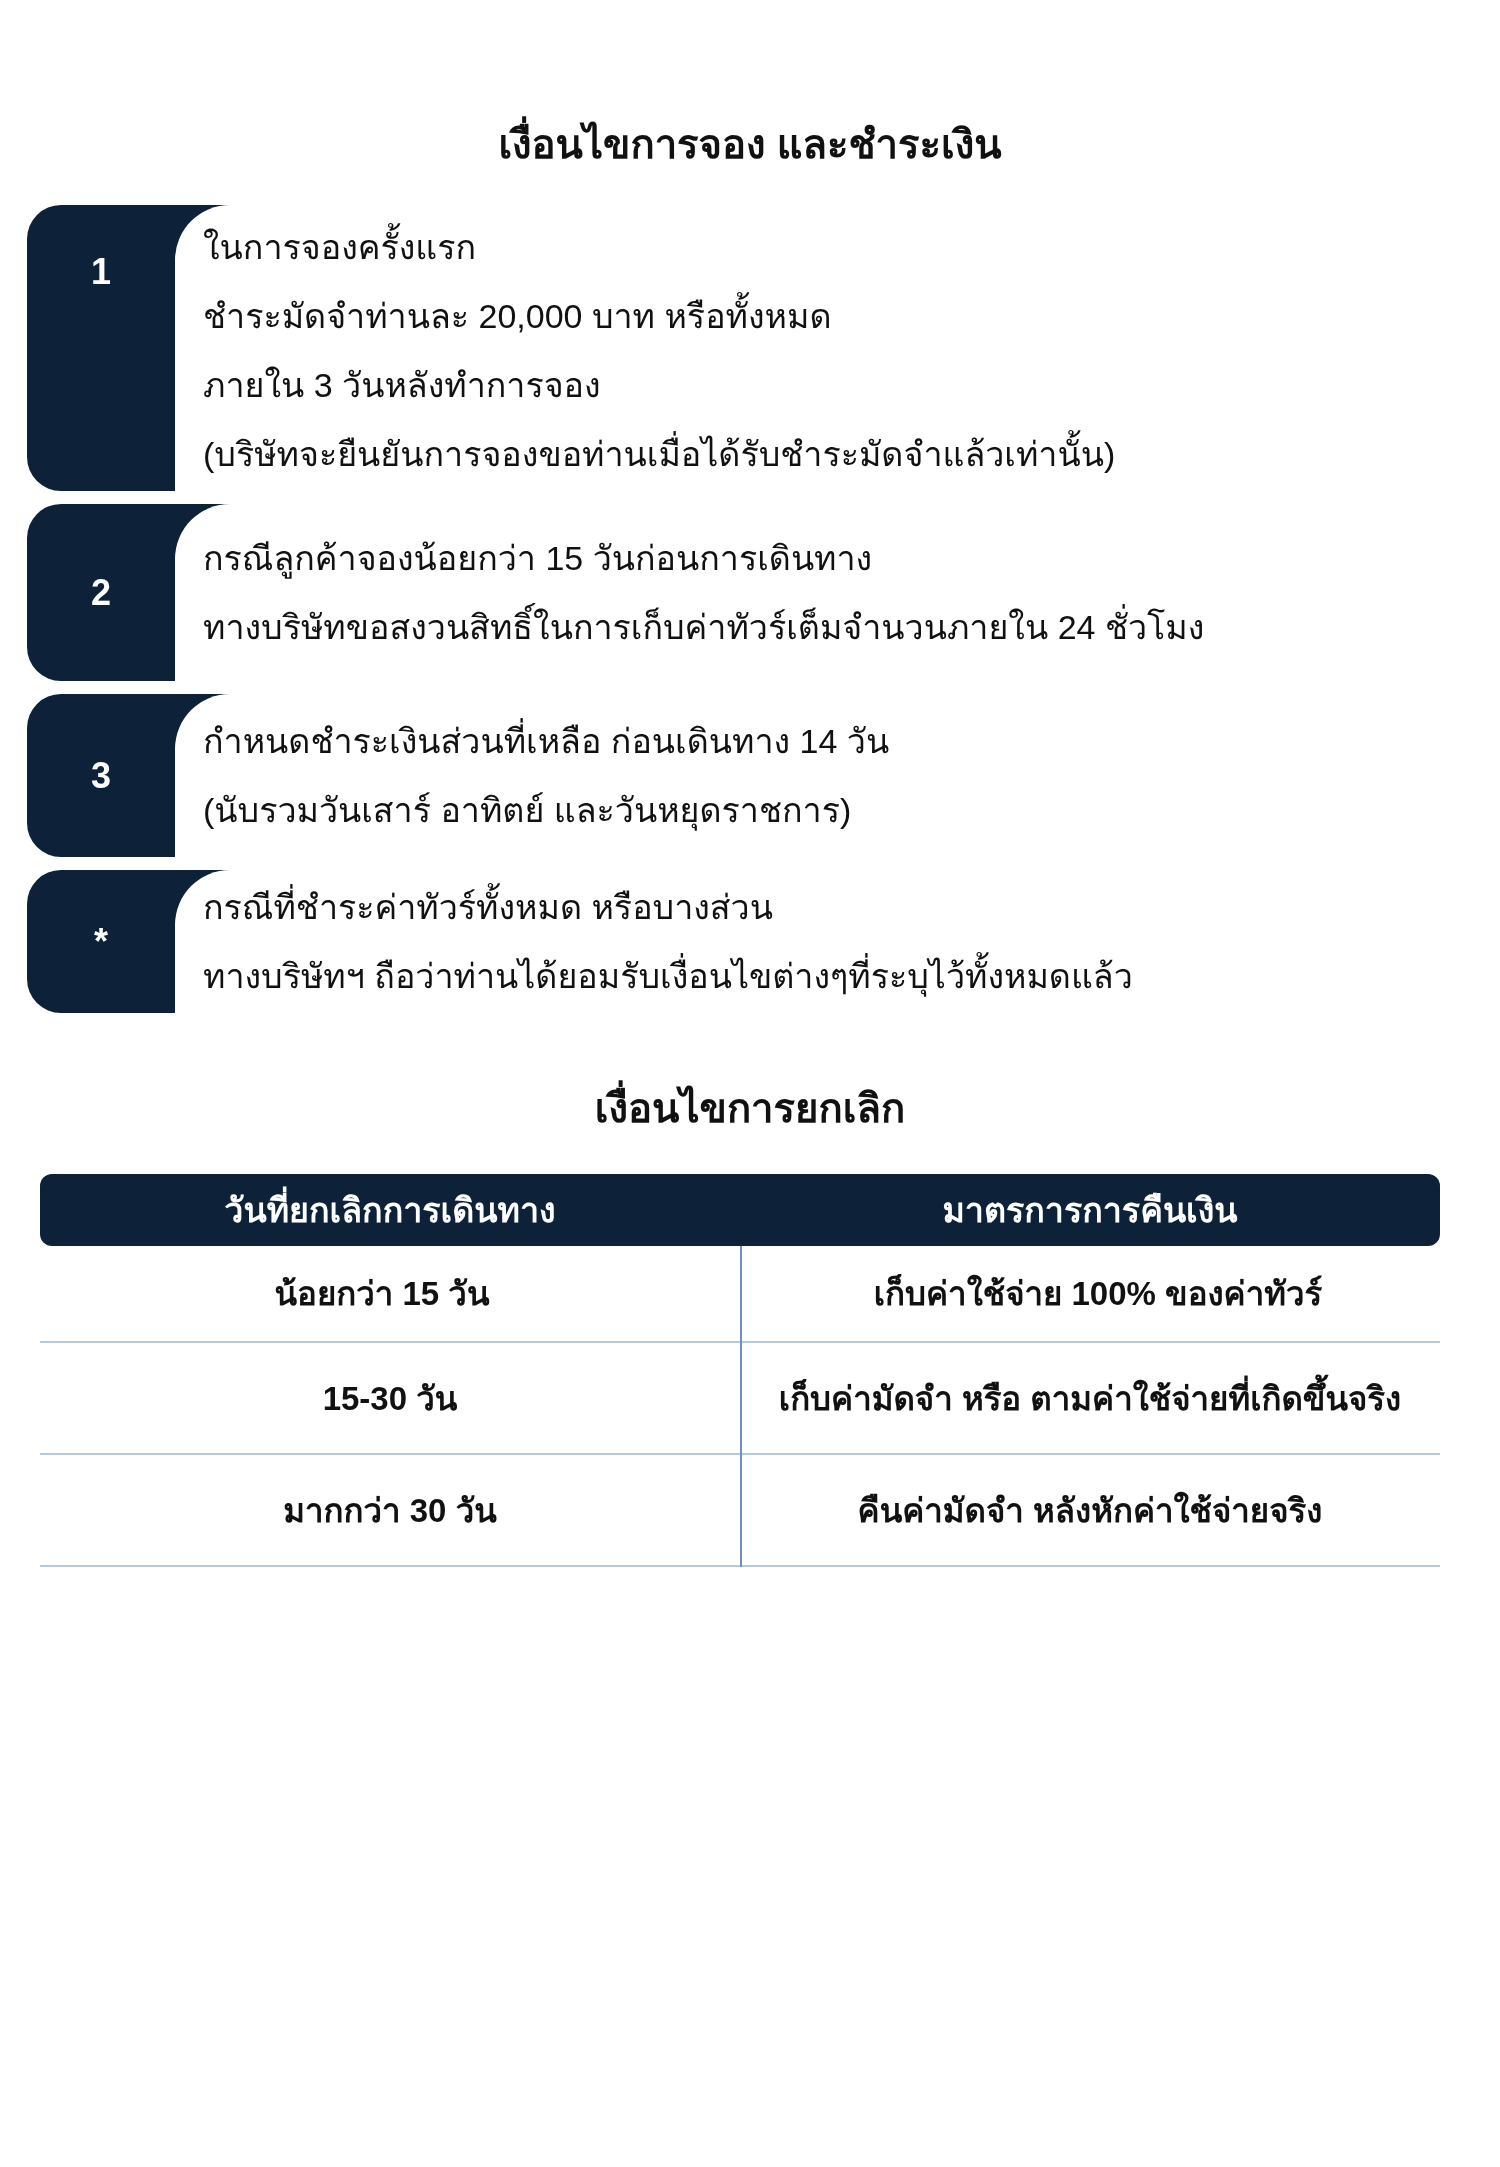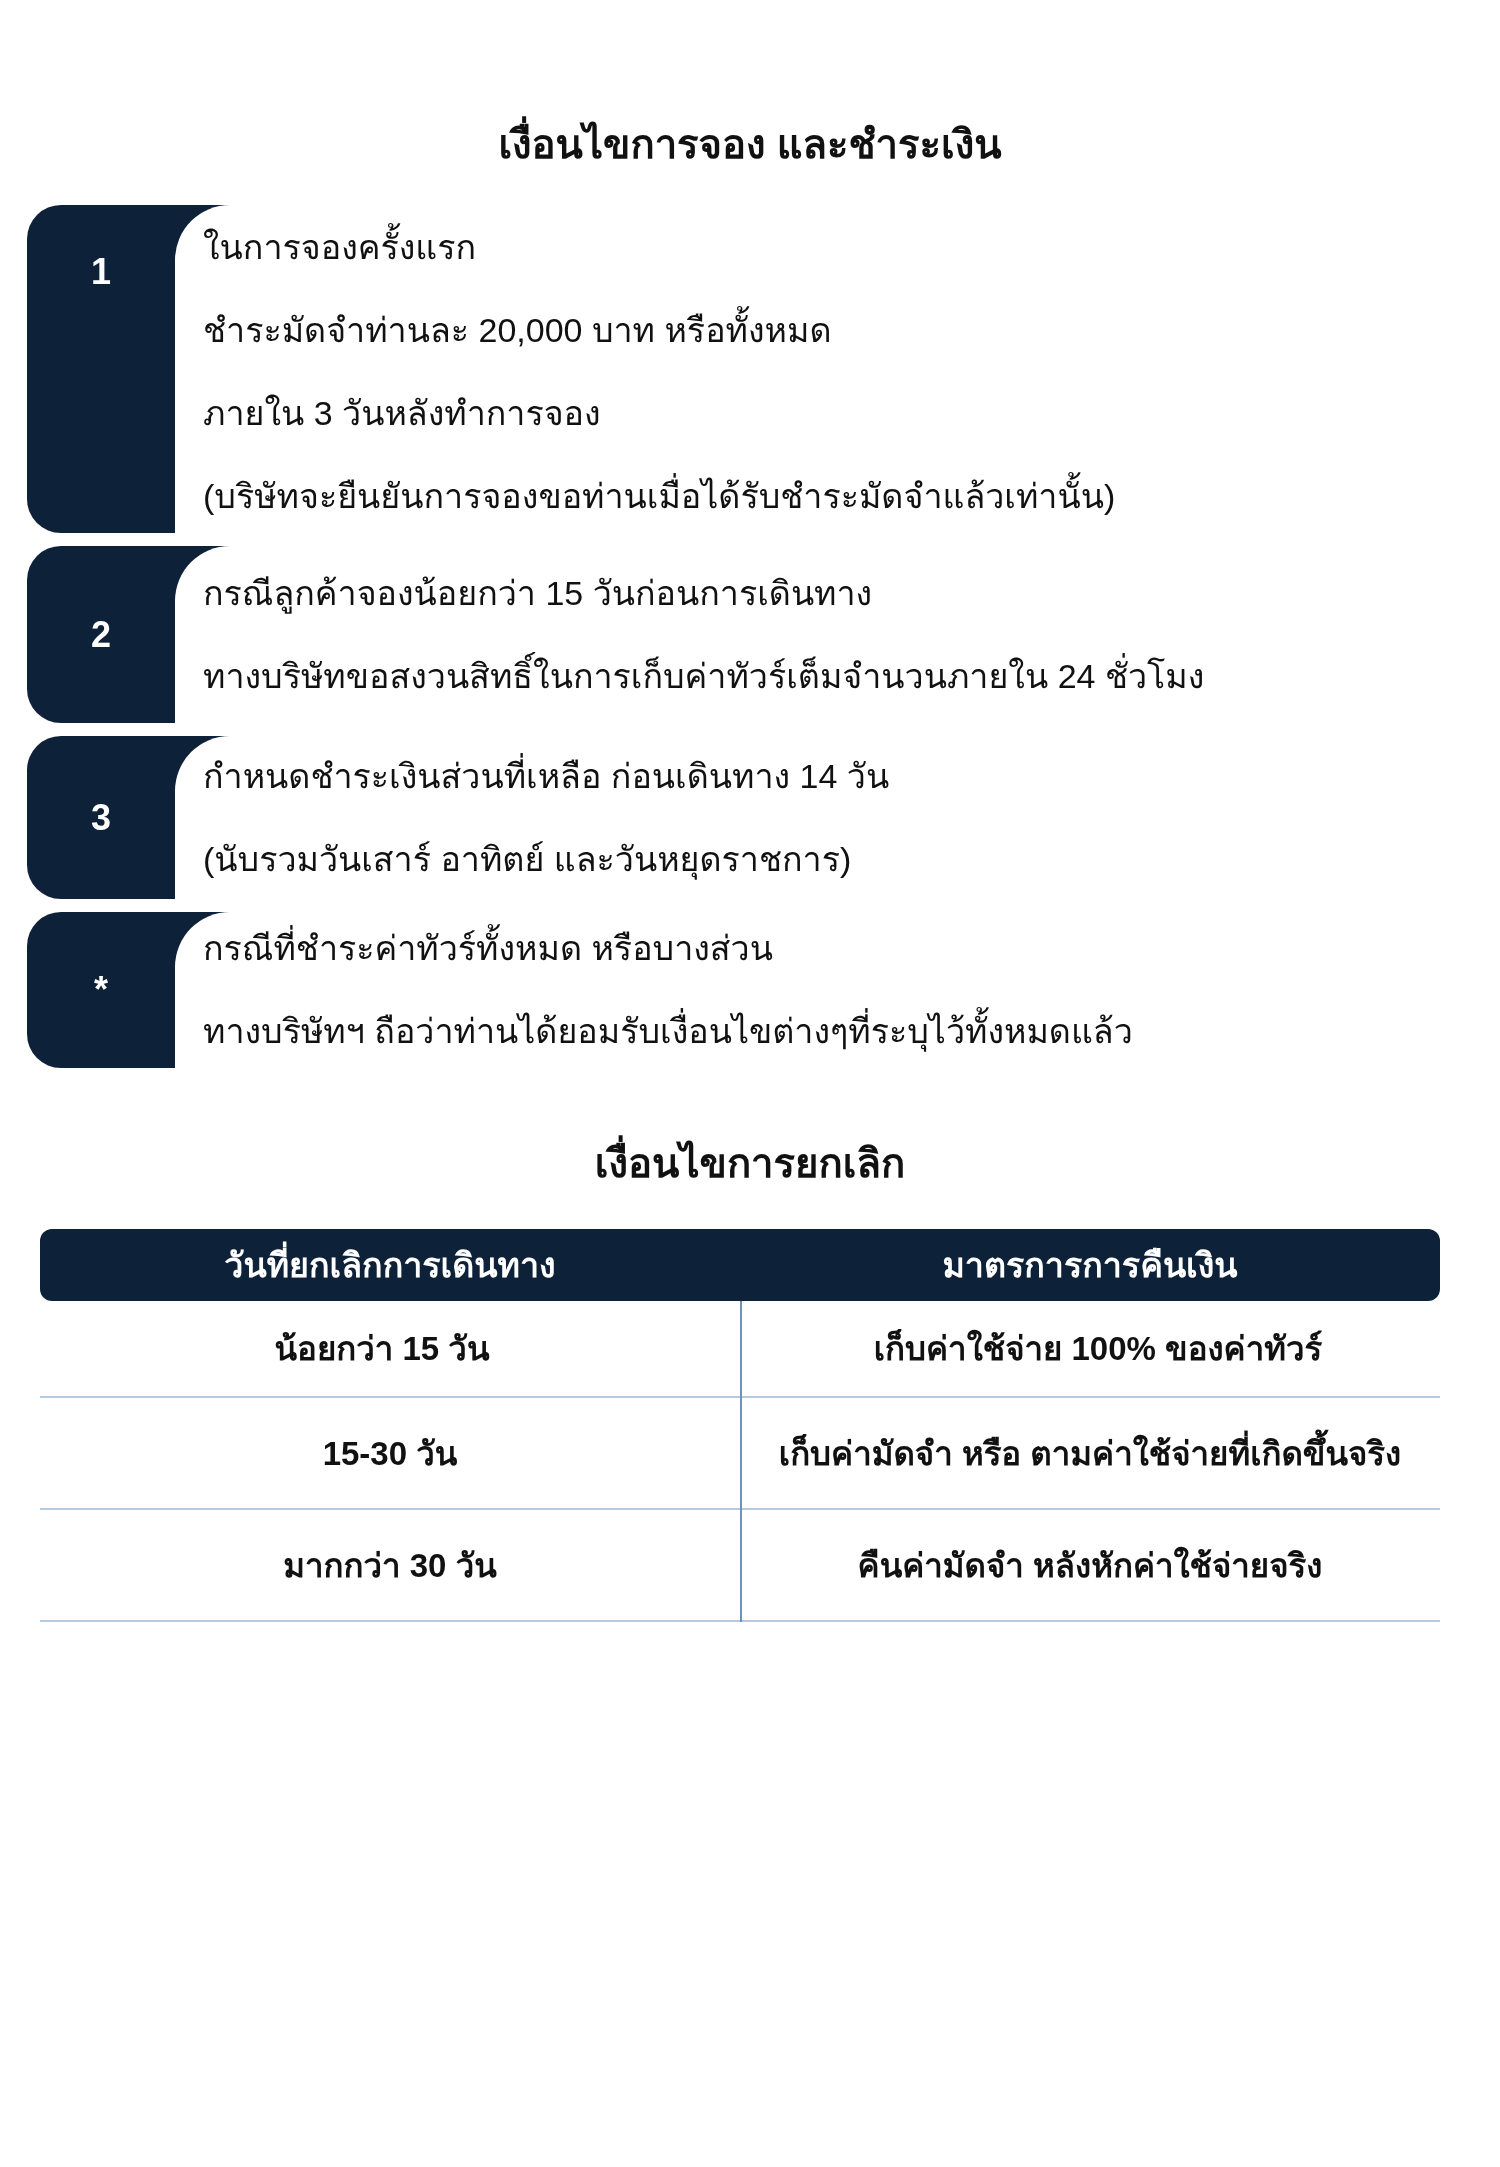--- a/index.html
+++ b/index.html
@@ -38,21 +38,20 @@
   }
   .num-top{align-items:flex-start;padding-top:46px;box-sizing:border-box;}
   .block-card{
     position:relative;
     margin-left:148px;margin-top:13px;
     background:#ffffff;
     border-radius:55px 0 0 0;
     display:flex;flex-direction:column;justify-content:center;
     padding:2px 30px 2px 28px;
     box-sizing:border-box;
-    gap:14px;
   }
   .card-1{min-height:279px;justify-content:flex-start;padding-top:8px;}
   .card-2{min-height:177px;}
   .card-3{min-height:163px;}
   .card-4{min-height:143px;}
   .block-card p{
     margin:0;
     font-size:34px;
     font-weight:500;
     line-height:69px;

